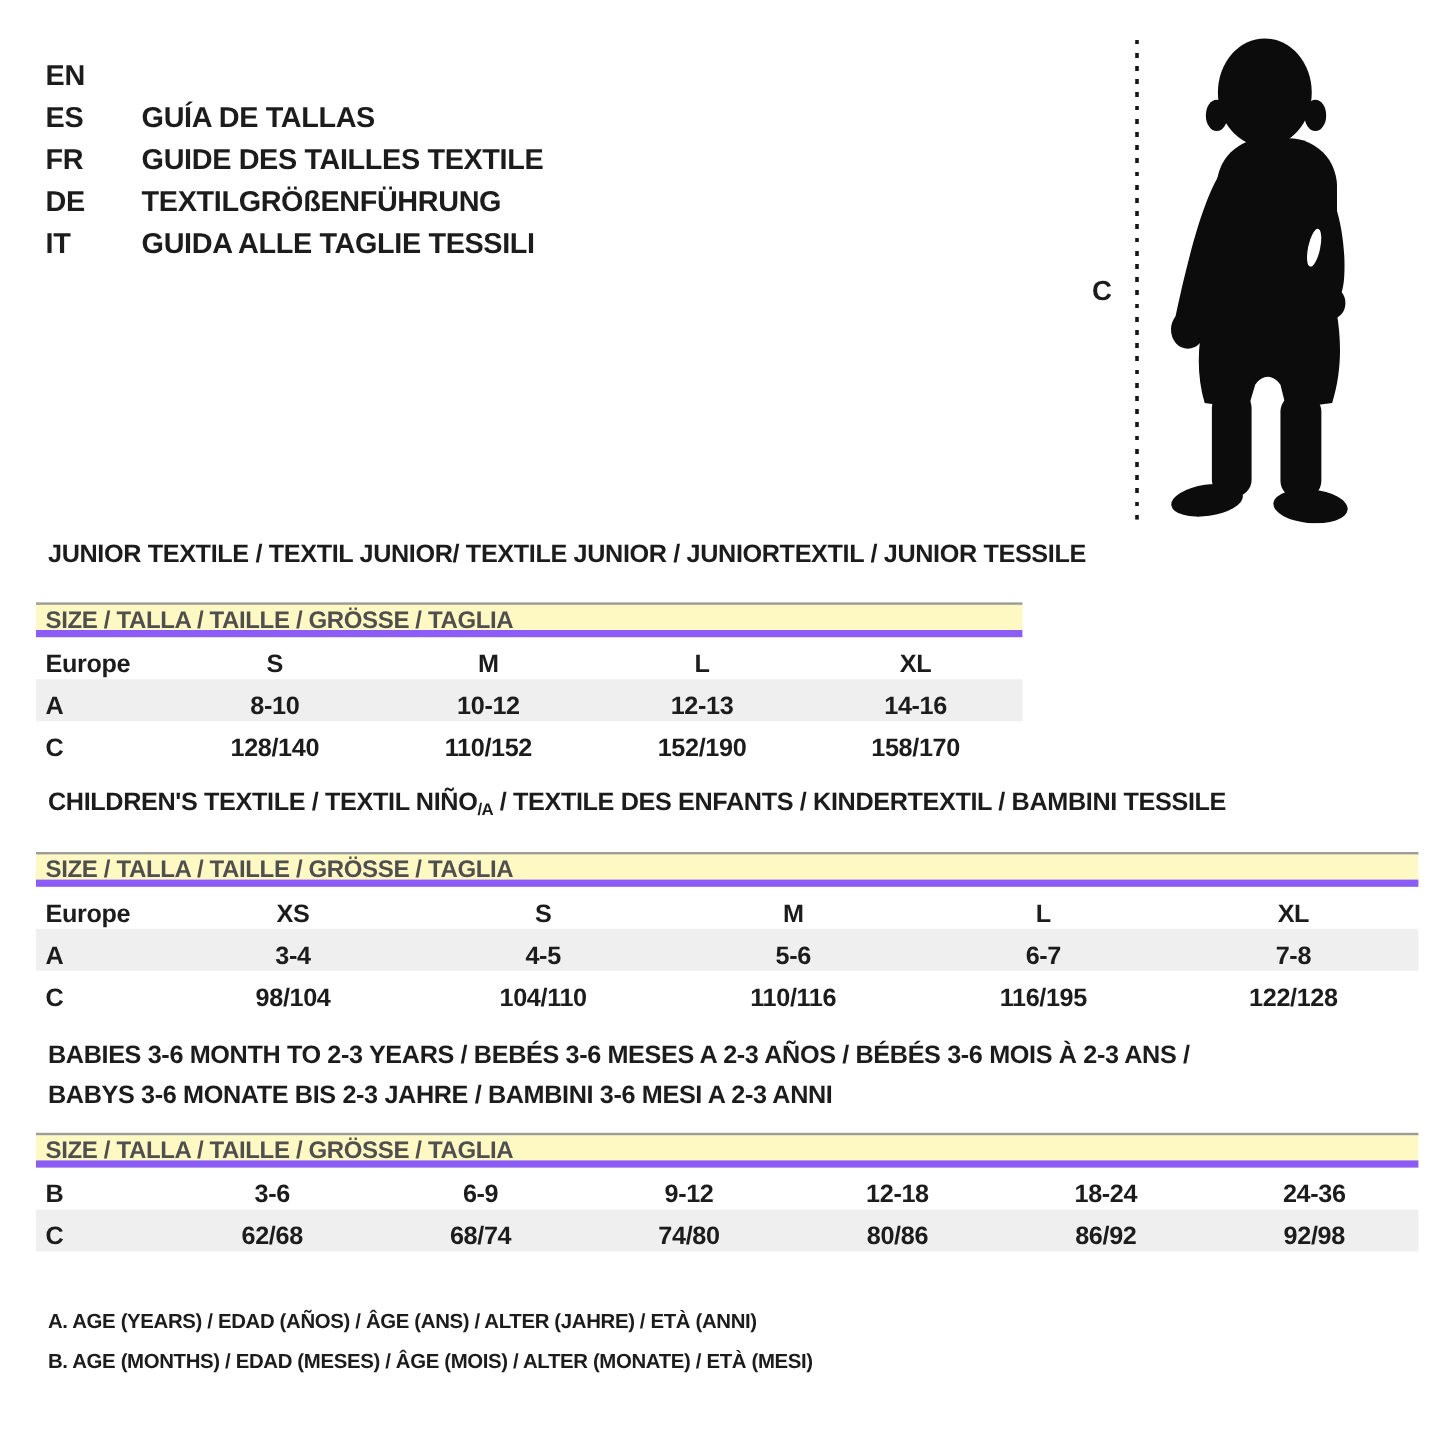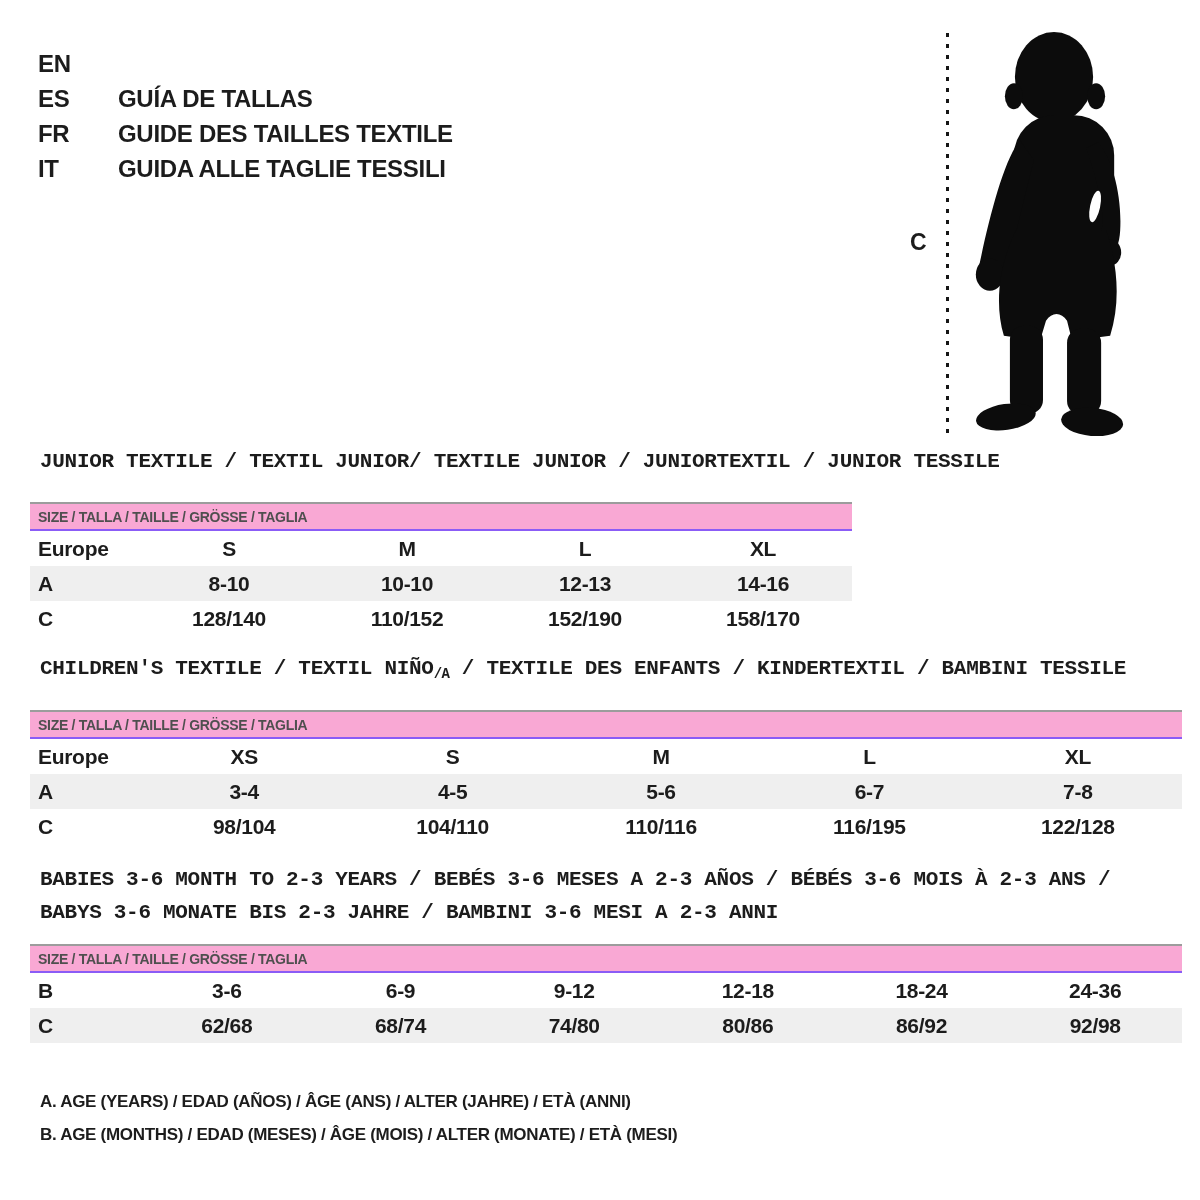--- a/index.html
+++ b/index.html
@@ -9,31 +9,31 @@
     letter-spacing:-0.3px;
     margin-top:16px;
   }
   .abs{position:absolute;}
 
   
   .lang-row{display:flex;height:35px;align-items:center;font-size:24px;white-space:nowrap;}
   .lang-code{width:80px;flex:0 0 80px;}
 
   
-  .section-title{font-size:21px;white-space:nowrap;font-family:Liberation Mono, monospace;}
+  .section-title{font-size:21px;white-space:nowrap;}
   .sub{font-size:14px;vertical-align:-4px;letter-spacing:-0.5px;}
 
   
   .tbl{position:absolute;}
   .thead{
-    height:29px;background:#f9a8d4;color:#4f4f4f;font-size:14px;line-height:26px;
-    padding-left:8px;border-top:2px solid #9c9c9c;border-bottom:2px solid #8b5cf6;
+    height:29px;background:#fef9c3;color:#4f4f4f;font-size:20px;line-height:26px;
+    padding-left:8px;border-top:2px solid #9c9c9c;border-bottom:6px solid #8b5cf6;
     box-sizing:border-box;white-space:nowrap;
   }
-  .trow{display:flex;height:35px;align-items:center;font-size:21px;}
+  .trow{display:flex;height:35px;align-items:flex-end;font-size:21px;}
   .trow.alt{background:#efefef;}
   .tlabel{width:110px;flex:0 0 110px;padding-left:8px;box-sizing:border-box;}
   .tcell{flex:1;text-align:center;}
 
   
   .legend-line{font-size:17px;line-height:33px;white-space:nowrap;}
 
   
   .dash-line{
     width:3px;height:400px;
@@ -50,20 +50,24 @@
     <div class="lang-row">
       <span class="lang-code">EN</span>
     </div>
     <div class="lang-row">
       <span class="lang-code">ES</span>
       <span>GUÍA DE TALLAS</span>
     </div>
     <div class="lang-row">
       <span class="lang-code">FR</span>
       <span>GUIDE DES TAILLES TEXTILE</span>
+    </div>
+    <div class="lang-row">
+      <span class="lang-code">DE</span>
+      <span>TEXTILGRÖßENFÜHRUNG</span>
     </div>
     <div class="lang-row">
       <span class="lang-code">IT</span>
       <span>GUIDA ALLE TAGLIE TESSILI</span>
     </div>
   </div>
 
   <span class="abs height-label" style="left:910px;top:213px;">C</span>
   <div class="abs dash-line" style="left:946px;top:17px;"></div>
   <svg class="abs" style="left:963px;top:14px;" width="172" height="406" viewBox="0 0 170 405" aria-hidden="true">
@@ -91,21 +95,21 @@
     <div class="trow">
       <span class="tlabel">Europe</span>
       <span class="tcell">S</span>
       <span class="tcell">M</span>
       <span class="tcell">L</span>
       <span class="tcell">XL</span>
     </div>
     <div class="trow alt">
       <span class="tlabel">A</span>
       <span class="tcell">8-10</span>
-      <span class="tcell">10-10</span>
+      <span class="tcell">10-12</span>
       <span class="tcell">12-13</span>
       <span class="tcell">14-16</span>
     </div>
     <div class="trow">
       <span class="tlabel">C</span>
       <span class="tcell">128/140</span>
       <span class="tcell">110/152</span>
       <span class="tcell">152/190</span>
       <span class="tcell">158/170</span>
     </div>

